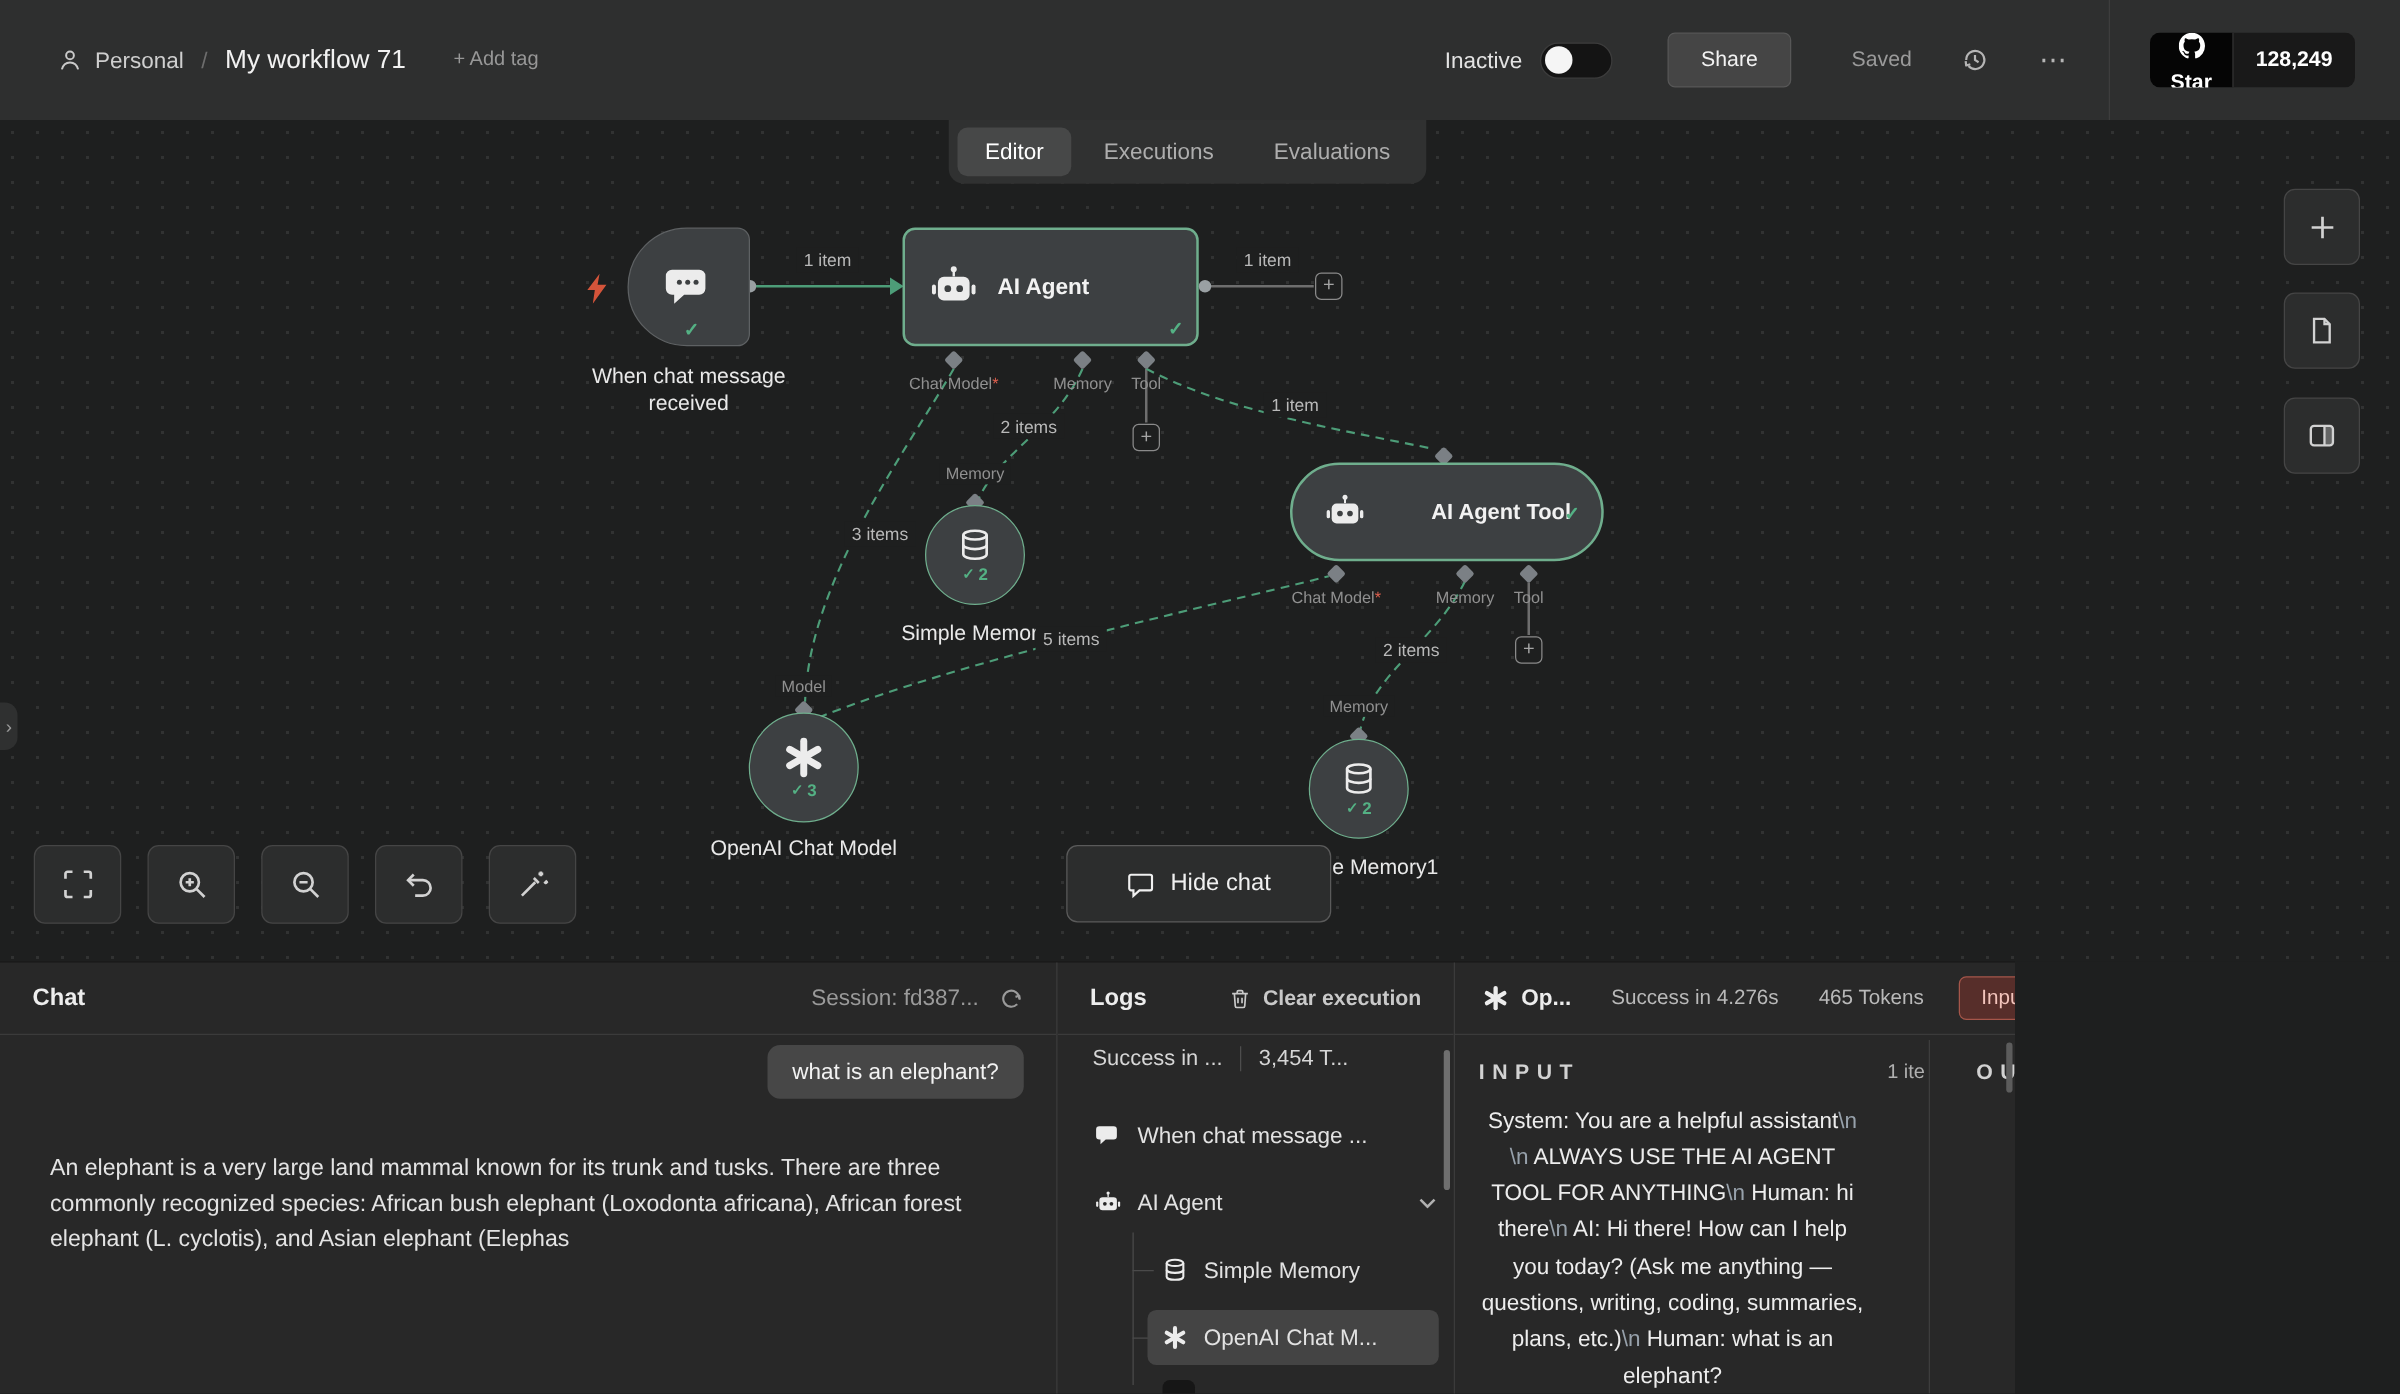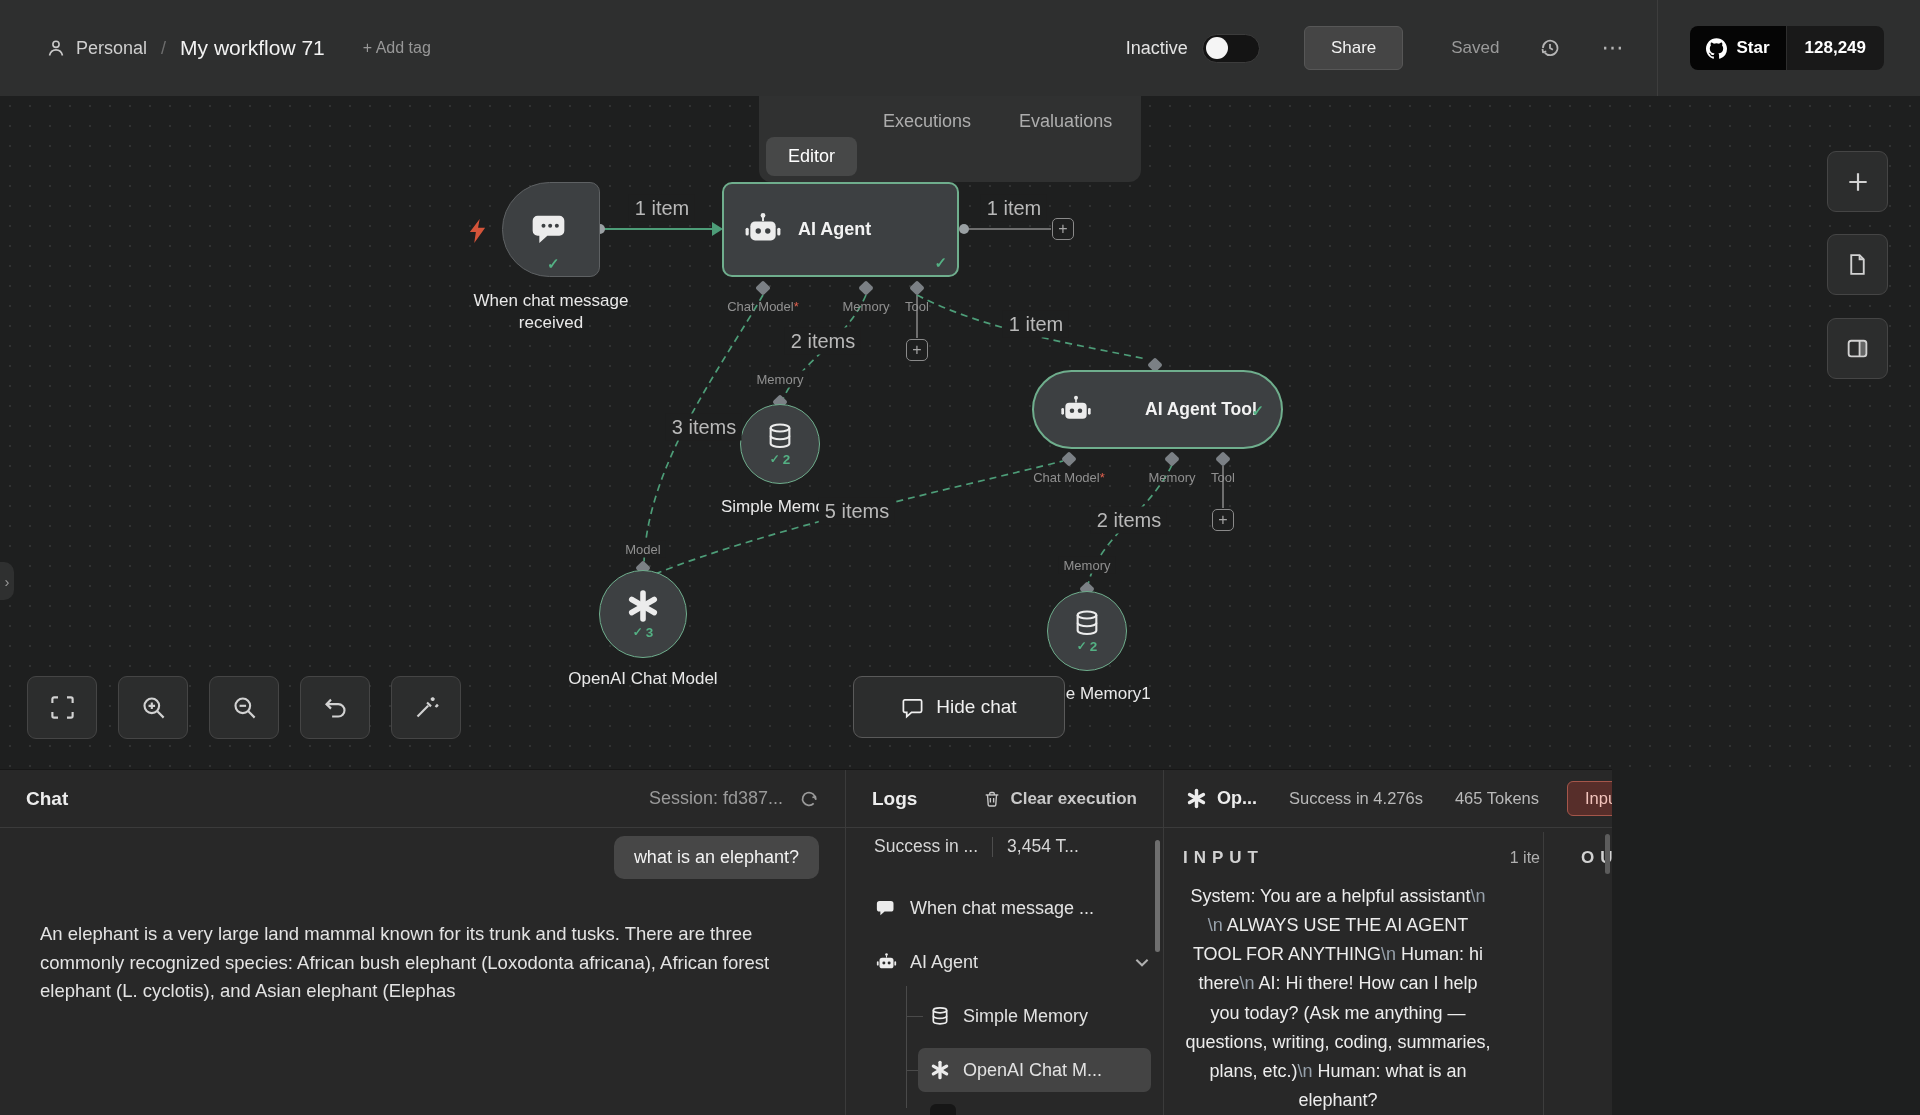--- a/index.html
+++ b/index.html
@@ -15,27 +15,27 @@
   .right-cluster{margin-left:auto;display:flex;align-items:center;height:100%;padding-right:36px;}
   .toggle-label{font-size:18px;color:#e3e3e3;}
   .toggle{width:58px;height:29px;border-radius:15px;background:#141414;border:1px solid #3c3c3c;position:relative;margin-left:14px;cursor:pointer;}
   .toggle .knob{position:absolute;left:3px;top:2px;width:22px;height:22px;border-radius:50%;background:#f5f5f5;}
   .share-btn{margin-left:44px;height:44px;padding:0 26px;background:#454545;border:1px solid #575757;border-radius:6px;color:#f2f2f2;font-size:17px;display:flex;align-items:center;cursor:pointer;}
   .saved-status{margin-left:48px;color:#9a9a9a;font-size:17px;}
   .hd-icon{margin-left:40px;color:#b5b5b5;display:flex;align-items:center;cursor:pointer;}
   .dots{font-size:22px;color:#b5b5b5;letter-spacing:2px;}
   .vdiv-full{width:1px;height:96px;background:#3d3d3d;margin-left:32px;}
   .gh-widget{margin-left:32px;display:flex;height:44px;border-radius:8px;overflow:hidden;cursor:pointer;}
-  .gh-left{background:#050505;display:flex;align-items:center;gap:9px;padding:0 16px;color:#fff;font-size:17px;font-weight:600;}
+  .gh-left{background:#050505;display:flex;align-items:center;gap:9px;padding:0 16px;color:#fff;font-size:17px;font-weight:600;flex-direction:column;}
   .gh-right{background:#191919;border-left:1px solid #2e2e2e;display:flex;align-items:center;padding:0 18px;color:#fff;font-size:17px;font-weight:600;}
 
   
   .tabs{position:absolute;top:96px;left:759px;z-index:7;background:#303131;border-radius:0 0 12px 12px;padding:6px 7px;display:inline-flex;gap:4px;}
   .tab{padding:9px 22px;border-radius:8px;font-size:18px;color:#adadad;cursor:pointer;}
-  .tab.active{background:#474848;color:#fff;margin-top:35px;}
+  .tab.active{background:#474848;color:#fff;}
 
   
   .canvas{position:absolute;top:96px;left:0;width:1920px;height:673px;background:#1e1f1f;background-image:radial-gradient(#313232 1.5px, transparent 1.5px);background-size:20px 20px;overflow:hidden;}
   .edges{position:absolute;left:0;top:0;z-index:1;pointer-events:none;}
   .pe-solid{stroke:#4d9d78;stroke-width:2;fill:none;}
   .pe-gray{stroke:#6e6e6e;stroke-width:2;fill:none;}
   .pe-dash{stroke:#4d9d78;stroke-width:1.7;fill:none;stroke-dasharray:7 5;}
   .node{position:absolute;background:#3d4042;z-index:2;cursor:pointer;}
   .node-trigger{left:502px;top:86px;width:98px;height:95px;border:1.8px solid #5e6163;border-radius:48px 10px 10px 48px;display:flex;align-items:center;justify-content:center;}
   .node-agent{left:722px;top:86px;width:237px;height:95px;border:2px solid #6fae8d;border-radius:10px;display:flex;align-items:center;padding-left:20px;gap:16px;}
@@ -44,21 +44,21 @@
   .circle-node{border-radius:50%;border:1.8px solid #6fae8d;display:flex;flex-direction:column;align-items:center;justify-content:center;gap:2px;}
   .cn-sm{left:740px;top:308px;width:80px;height:80px;}
   .cn-oa{left:599px;top:474px;width:88px;height:88px;}
   .cn-sm1{left:1047px;top:495px;width:80px;height:80px;}
   .runs{display:flex;align-items:center;gap:3px;color:#54b184;font-size:13.5px;font-weight:600;}
   .runs::before{content:"✓";font-size:12px;}
   .node-check{position:absolute;color:#54b184;font-size:15px;font-weight:700;}
   .node-check::before{content:"✓";}
   .bolt{position:absolute;left:-34px;top:36px;}
   .nlabel{position:absolute;z-index:3;text-align:center;color:#e9e9e9;font-size:17px;line-height:1.3;}
-  .elabel{position:absolute;z-index:3;transform:translate(-50%,-50%);background:#1e1f1f;padding:2px 6px;font-size:20px;color:#b9b9b9;white-space:nowrap;}
+  .elabel{position:absolute;z-index:3;transform:translate(-50%,-50%);background:#1e1f1f;padding:2px 6px;font-size:14px;color:#b9b9b9;white-space:nowrap;}
   .plabel{position:absolute;z-index:3;transform:translate(-50%,-50%);background:#1e1f1f;padding:1px 5px;font-size:13px;color:#909090;white-space:nowrap;}
   .alabel{position:absolute;z-index:3;transform:translate(-50%,0);font-size:13px;color:#909090;white-space:nowrap;}
   .alabel .req{color:#e0604e;}
   .plusbox{position:absolute;z-index:2;width:22px;height:22px;border:1.7px solid #8a8a8a;border-radius:5px;background:#1e1f1f;color:#a5a5a5;display:flex;align-items:center;justify-content:center;cursor:pointer;}
   .plusbox::before{content:"+";font-size:16px;line-height:1;}
   .cbtn{position:absolute;width:70px;height:63px;background:#2c2d2d;border:1px solid #454545;border-radius:9px;display:flex;align-items:center;justify-content:center;cursor:pointer;z-index:4;}
   .rbtn{position:absolute;width:61px;height:61px;background:#2c2d2d;border:1px solid #454545;border-radius:9px;display:flex;align-items:center;justify-content:center;cursor:pointer;z-index:4;}
   .hide-chat{position:absolute;left:853px;top:580px;width:212px;height:62px;background:#2c2d2d;border:1px solid #5a5a5a;border-radius:9px;display:flex;align-items:center;justify-content:center;gap:12px;color:#f0f0f0;font-size:19px;cursor:pointer;z-index:4;}
   .collapse-handle{position:absolute;left:0;top:466px;width:14px;height:38px;background:#2f3030;border-radius:0 10px 10px 0;z-index:4;display:flex;align-items:center;justify-content:center;color:#9a9a9a;cursor:pointer;}
   .collapse-handle::before{content:"›";font-size:15px;}

